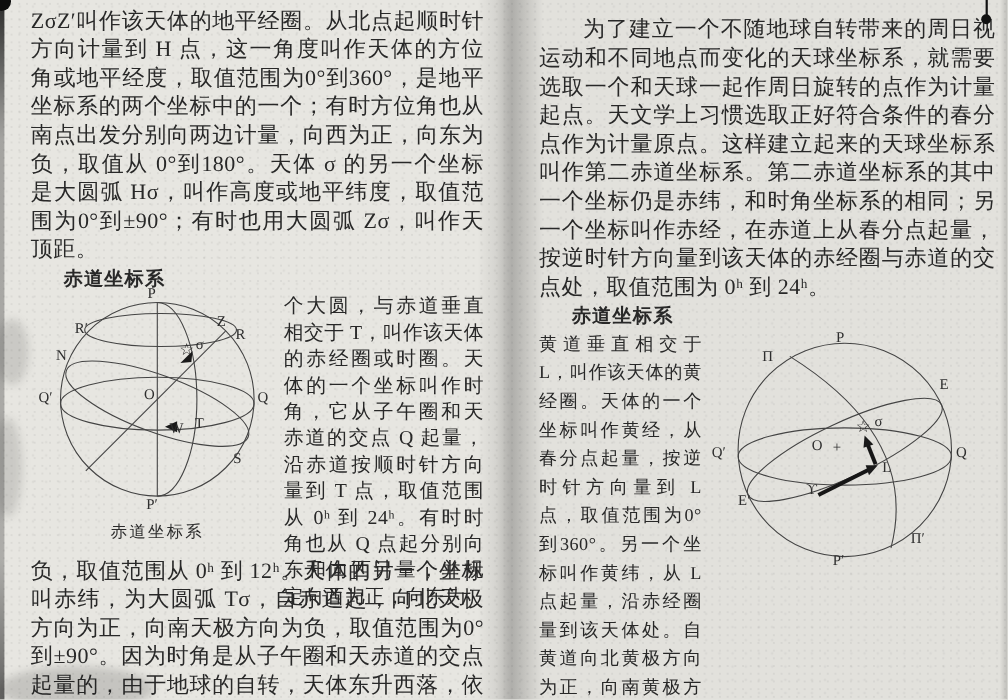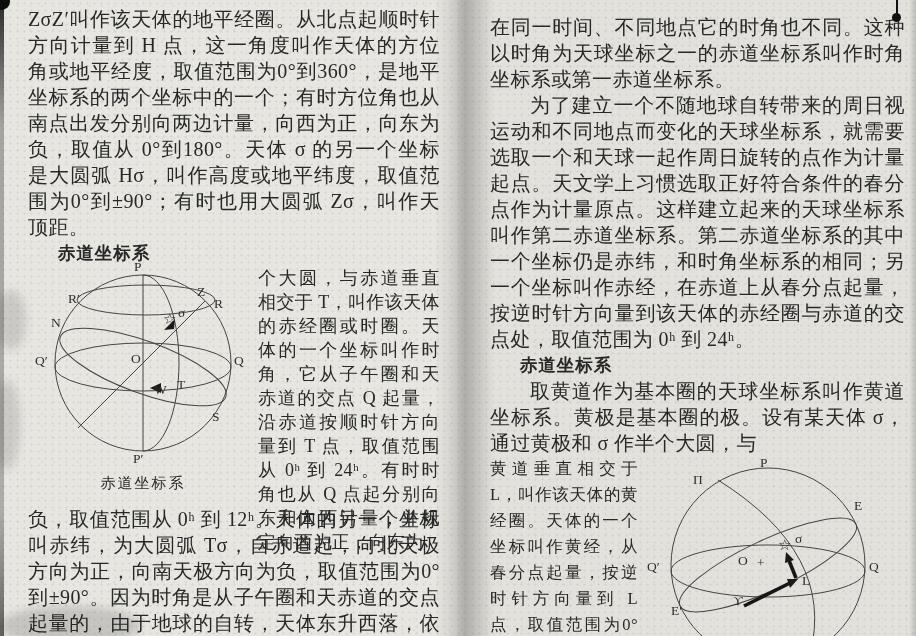--- a/index.html
+++ b/index.html
@@ -87,24 +87,22 @@
           <span class="fig-label star" style="left: 135px; top: 46px;">☆</span>
         </div>
       <div class="fig-caption">赤道坐标系</div>
     </div>
     <p class="beside beside-l">个大圆，与赤道垂直相交于 T，叫作该天体的赤经圈或时圈。天体的一个坐标叫作时角，它从子午圈和天赤道的交点 Q 起量，沿赤道按顺时针方向量到 T 点，取值范围从 0ʰ 到 24ʰ。有时时角也从 Q 点起分别向东和向西计量，并规定向西为正，向东为</p>
   </div>
   <p>负，取值范围从 0ʰ 到 12ʰ。天体的另一个坐标叫赤纬，为大圆弧 Tσ，自赤道起，向北天极方向为正，向南天极方向为负，取值范围为0°到±90°。因为时角是从子午圈和天赤道的交点起量的，由于地球的自转，天体东升西落，依次经过子午圈，所以同一天体在同一地点、不同时间里它的时角是不同的。又由于不同地点的子午圈也不同，因此同一天体</p>
 </div>
 
 <div class="page page-right">
-  <p>在同一时间、不同地点它的时角也不同。这种以时角为天球坐标之一的赤道坐标系叫作时角坐标系或第一赤道坐标系。</p>
   <p class="indent">为了建立一个不随地球自转带来的周日视运动和不同地点而变化的天球坐标系，就需要选取一个和天球一起作周日旋转的点作为计量起点。天文学上习惯选取正好符合条件的春分点作为计量原点。这样建立起来的天球坐标系叫作第二赤道坐标系。第二赤道坐标系的其中一个坐标仍是赤纬，和时角坐标系的相同；另一个坐标叫作赤经，在赤道上从春分点起量，按逆时针方向量到该天体的赤经圈与赤道的交点处，取值范围为 0ʰ 到 24ʰ。</p>
   <h3 class="sec-heading">赤道坐标系</h3>
-  <p class="indent">取黄道作为基本圈的天球坐标系叫作黄道坐标系。黄极是基本圈的极。设有某天体 σ，通过黄极和 σ 作半个大圆，与</p>
   <div class="fig-row row-r">
     <p class="beside beside-r">黄道垂直相交于 L，叫作该天体的黄经圈。天体的一个坐标叫作黄经，从春分点起量，按逆时针方向量到 L 点，取值范围为0°到360°。另一个坐标叫作黄纬，从 L 点起量，沿赤经圈量到该天体处。自黄道向北黄极方向为正，向南黄极方向为负，取 0°</p>
     <div class="figure figure-r">
       <div class="fig-canvas fig-canvas-r">
         <svg width="267" height="212" viewBox="0 0 267 212">
           <circle class="ln" cx="130" cy="103" r="97"></circle>
           <ellipse class="ln" cx="130" cy="109" rx="97" ry="26"></ellipse>
           <ellipse class="ln" cx="130" cy="103" rx="97" ry="25" transform="rotate(-25 130 103)"></ellipse>
           <path class="ln" d="M80 18 Q 198 92 172 192"></path>
           <line class="bold" x1="106" y1="144" x2="154" y2="120"></line>

